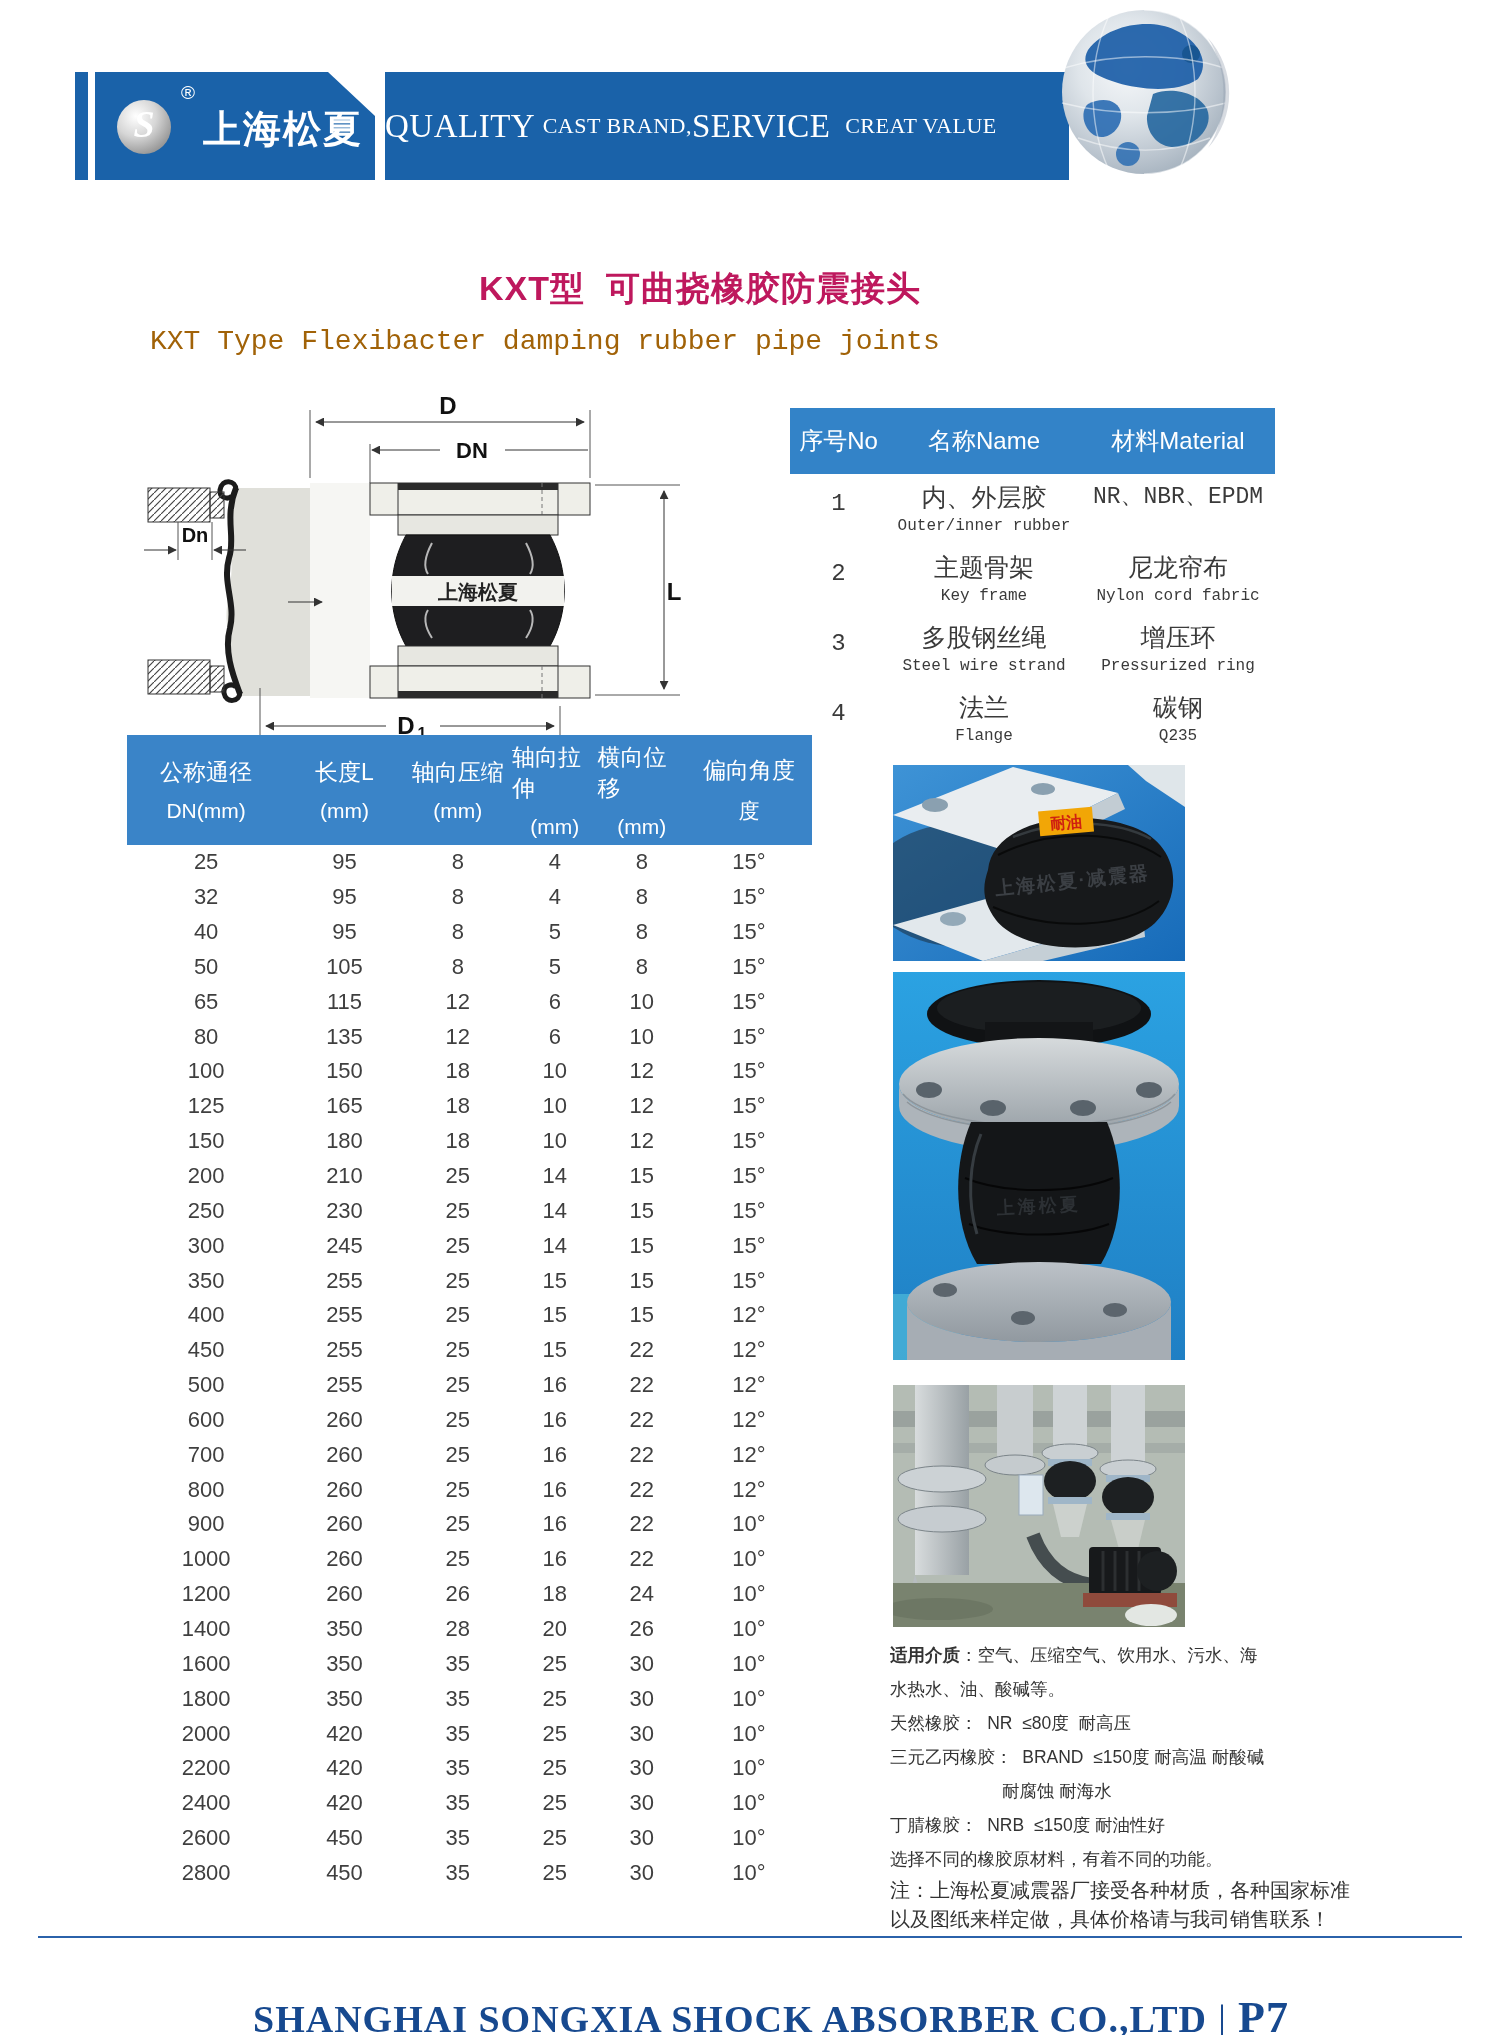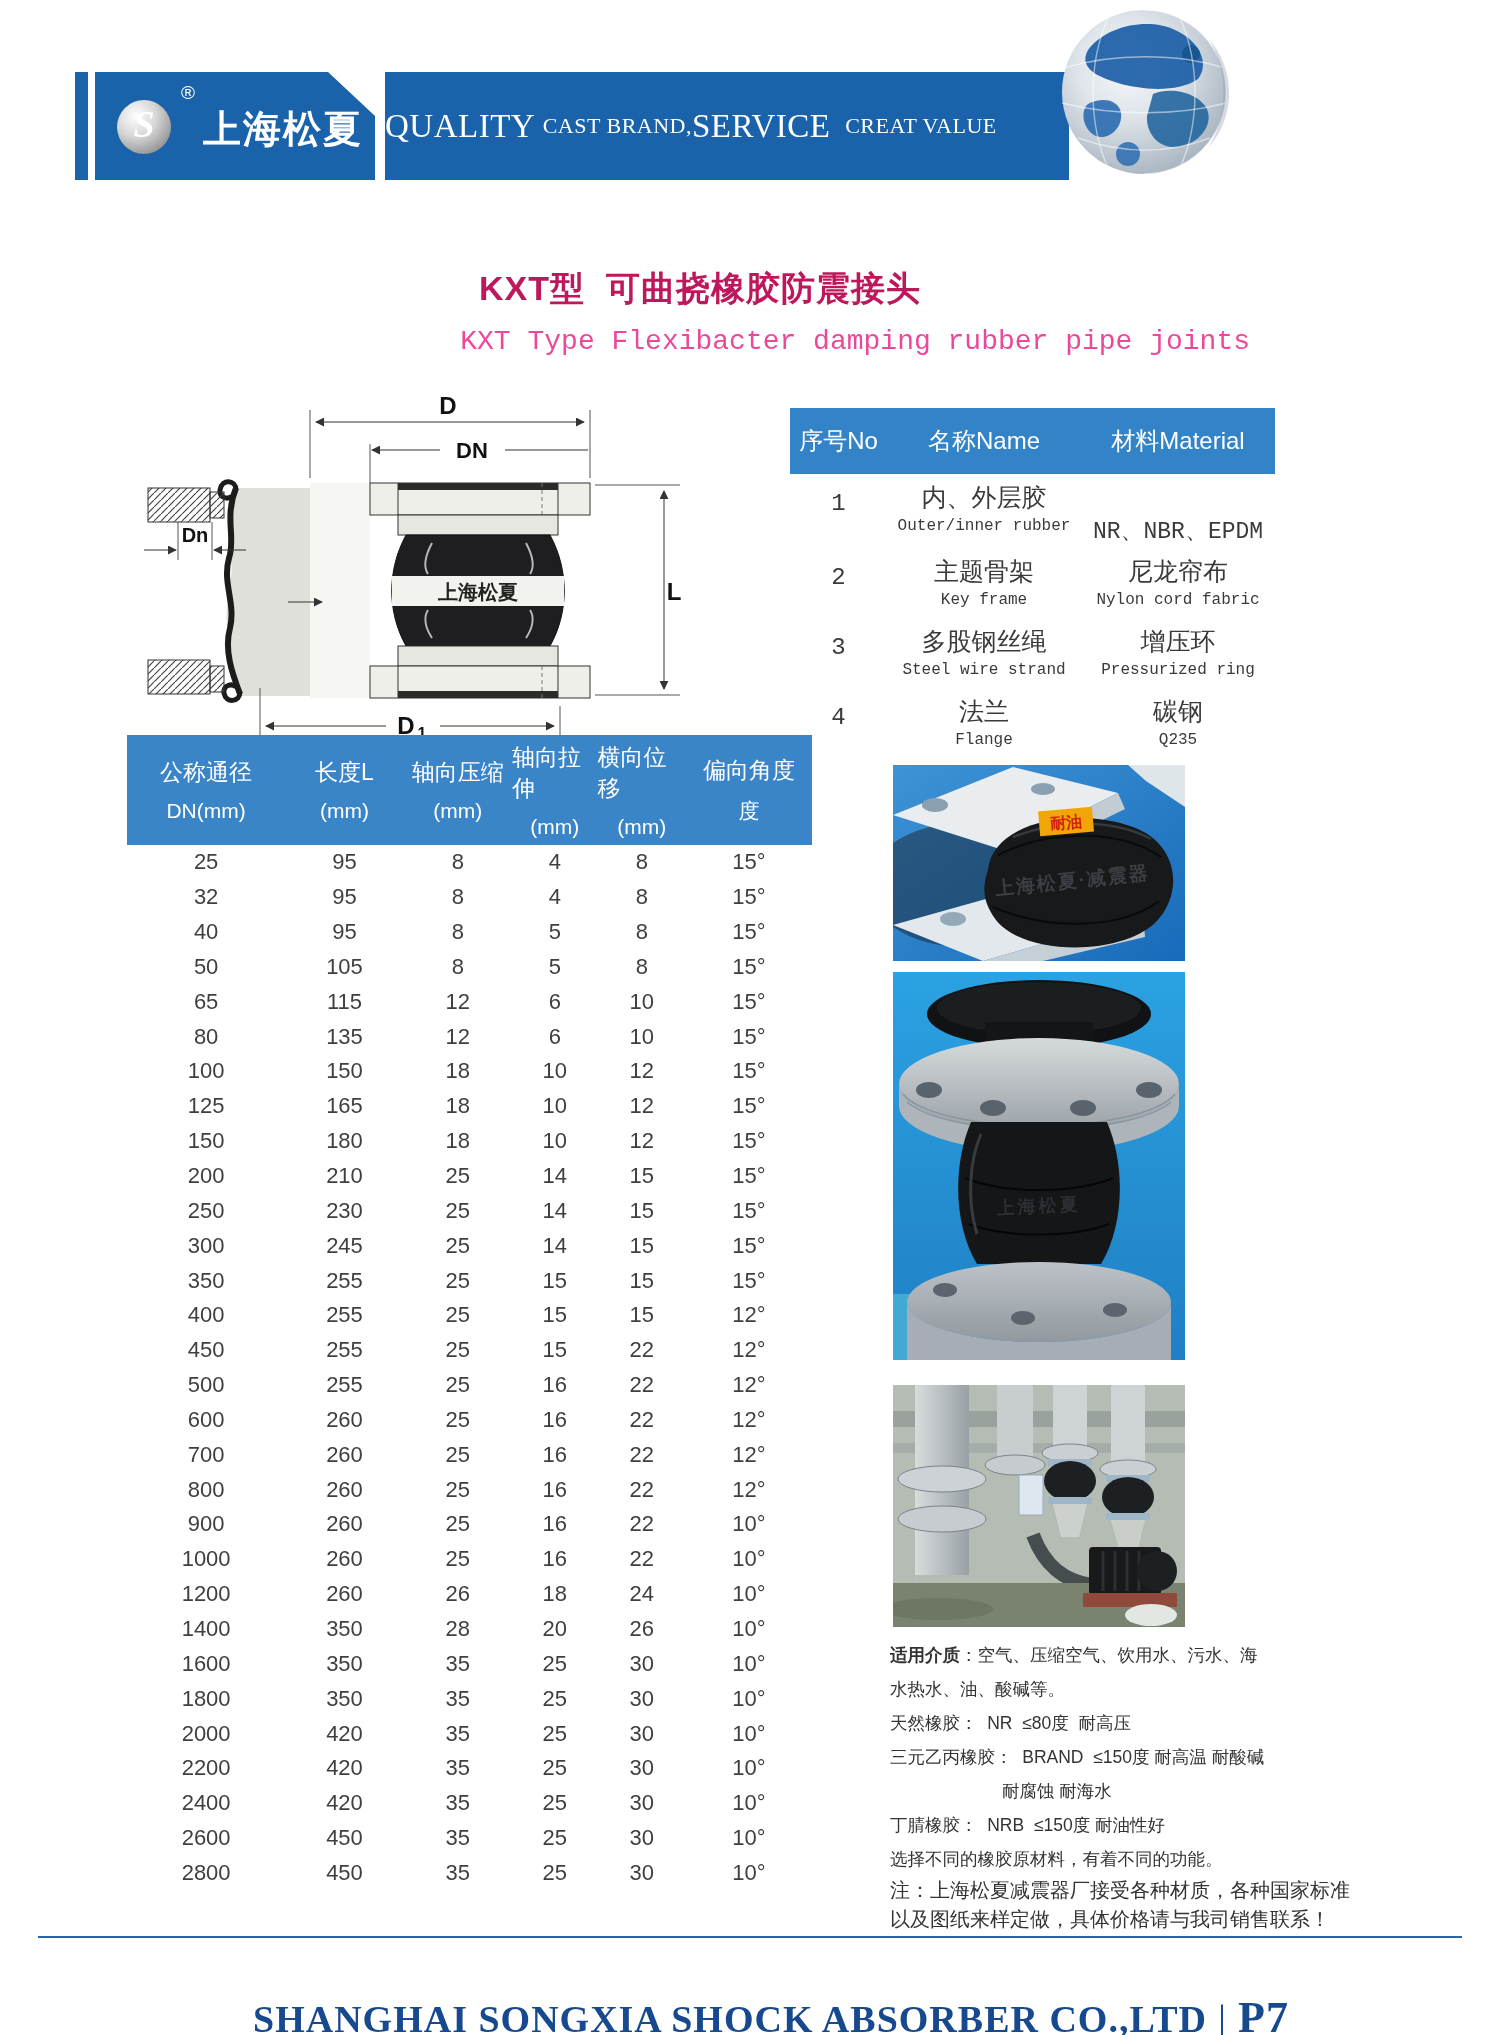--- a/index.html
+++ b/index.html
@@ -20,36 +20,36 @@
   .banner{left:385px;top:72px;width:684px;height:108px;background:#1a62a9;display:flex;
           align-items:center;box-sizing:border-box;color:#fff;
           font-family:"Liberation Serif",serif;white-space:pre;}
   .banner .big{font-size:33px;letter-spacing:.5px;}
   .banner .small{font-size:22px;letter-spacing:.5px;}
   .globe{left:1058px;top:8px;width:172px;height:168px;}
 
   
   .title-cn{left:200px;top:266px;width:1000px;text-align:center;font-size:34px;font-weight:bold;
             color:#be185d;letter-spacing:1px;white-space:pre;}
-  .title-en{left:150px;top:326px;width:1100px;text-align:right;font-size:28px;color:#ec4899;
+  .title-en{left:150px;top:326px;width:1100px;text-align:left;font-size:28px;color:#a16207;
             font-family:"Liberation Mono",monospace;}
 
   
   .diagram{left:140px;top:388px;width:548px;height:360px;}
 
   
   .mat-table{left:790px;top:408px;width:485px;}
   .mt-header{height:66px;background:#3383c8;display:flex;align-items:center;color:#fff;font-size:24px;}
   .mt-header div{text-align:center;}
   .mt-h0{width:20%;} .mt-h1{width:40%;} .mt-h2{width:40%;}
   .mt-row{display:flex;min-height:70px;padding-top:8px;box-sizing:border-box;color:#3a3a3a;}
   .mt-no{width:20%;text-align:center;font-size:24px;font-family:"Liberation Mono",monospace;padding-top:8px;box-sizing:border-box;}
   .mt-cell{width:40%;text-align:center;}
   .mt-cell .cn{font-size:25px;line-height:31px;}
-  .mt-cell .mono-cn{font-size:23px;line-height:31px;font-family:"Liberation Mono",monospace;margin-top:35px;}
+  .mt-cell .mono-cn{font-size:23px;line-height:31px;font-family:"Liberation Mono",monospace;}
   .mt-cell .en{font-size:16px;line-height:26px;font-family:"Liberation Mono",monospace;}
 
   
   .spec-table{left:127px;top:735px;width:685px;}
   .sp-header{height:110px;background:#3a84c8;display:flex;color:#fff;}
   .sp-hcell{display:flex;flex-direction:column;justify-content:center;align-items:center;gap:11px;
             font-size:23px;}
   .sp-hcell .sub{font-size:21px;}
   .sp-row{display:flex;height:34.85px;align-items:center;font-size:22px;color:#3f3f3f;}
   .sp-cell{text-align:center;}

